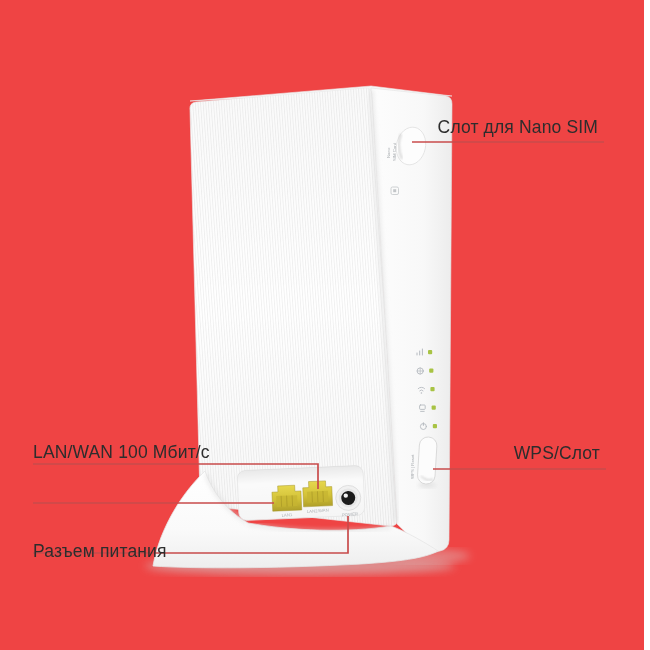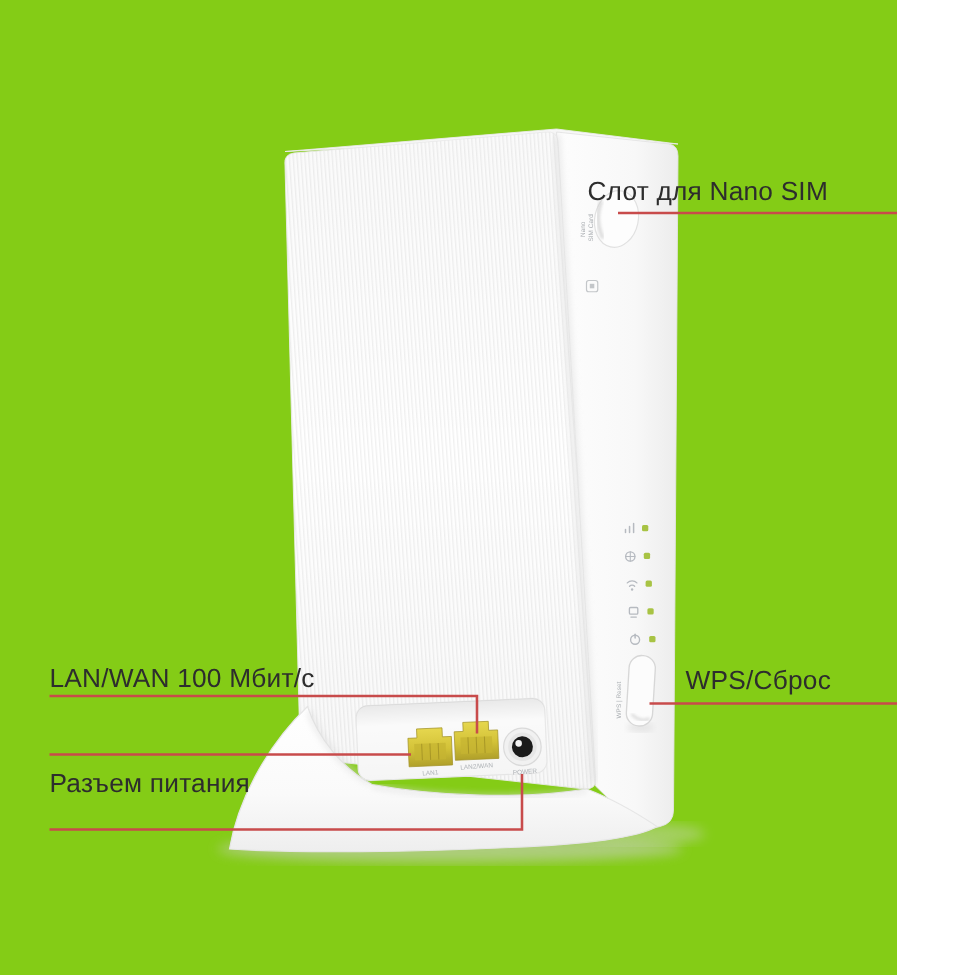--- a/index.html
+++ b/index.html
@@ -1,17 +1,17 @@
 <!DOCTYPE html>
 <html><head>
 <meta charset="utf-8">
 <style>
   html,body{margin:0;padding:0;background:#ffffff;}
   .stage{
-    position:relative;width:598px;height:650px;background:#84cc16;overflow:hidden;
+    position:relative;width:644px;height:650px;background:#ef4444;overflow:hidden;
     font-family:"Liberation Sans", sans-serif;
     text-decoration:underline;
   }
   .art{position:absolute;left:0;top:0;width:650px;height:650px;}
   .lbl{
     position:absolute;
     font-family:"Liberation Sans", sans-serif;
     font-size:17.5px;line-height:1.15;font-weight:400;
     color:#2d2d2d;white-space:nowrap;letter-spacing:.15px;
   }
@@ -166,20 +166,20 @@
       <polyline points="412,142 604,142" stroke="#c84b4b"></polyline>
       <polyline points="433,469 606,469" stroke="#c84b4b"></polyline>
       <polyline points="33,464 318,464 318,489" stroke="#c84b4b"></polyline>
       <polyline points="33,503 274,503" stroke="#c84b4b"></polyline>
       <polyline points="33,553 348,553 348,516" stroke="#c84b4b"></polyline>
     </g>
   </svg>
 
   <div class="lbl right" style="top:117px; right:46px;">Слот для Nano SIM</div>
 
-  <div class="lbl right" style="top:443px; right:44px;">WPS/Сброс</div>
+  <div class="lbl right" style="top:443px; right:44px;">WPS/Слот</div>
 
   <div class="lbl" style="top:442px; left:33px;">LAN/WAN 100 Мбит/с</div>
 
 
-  <div class="lbl" style="top:512px; left:33px;">Разъем питания</div>
+  <div class="lbl" style="top:541px; left:33px;">Разъем питания</div>
 
 </div>
 
 </body></html>

